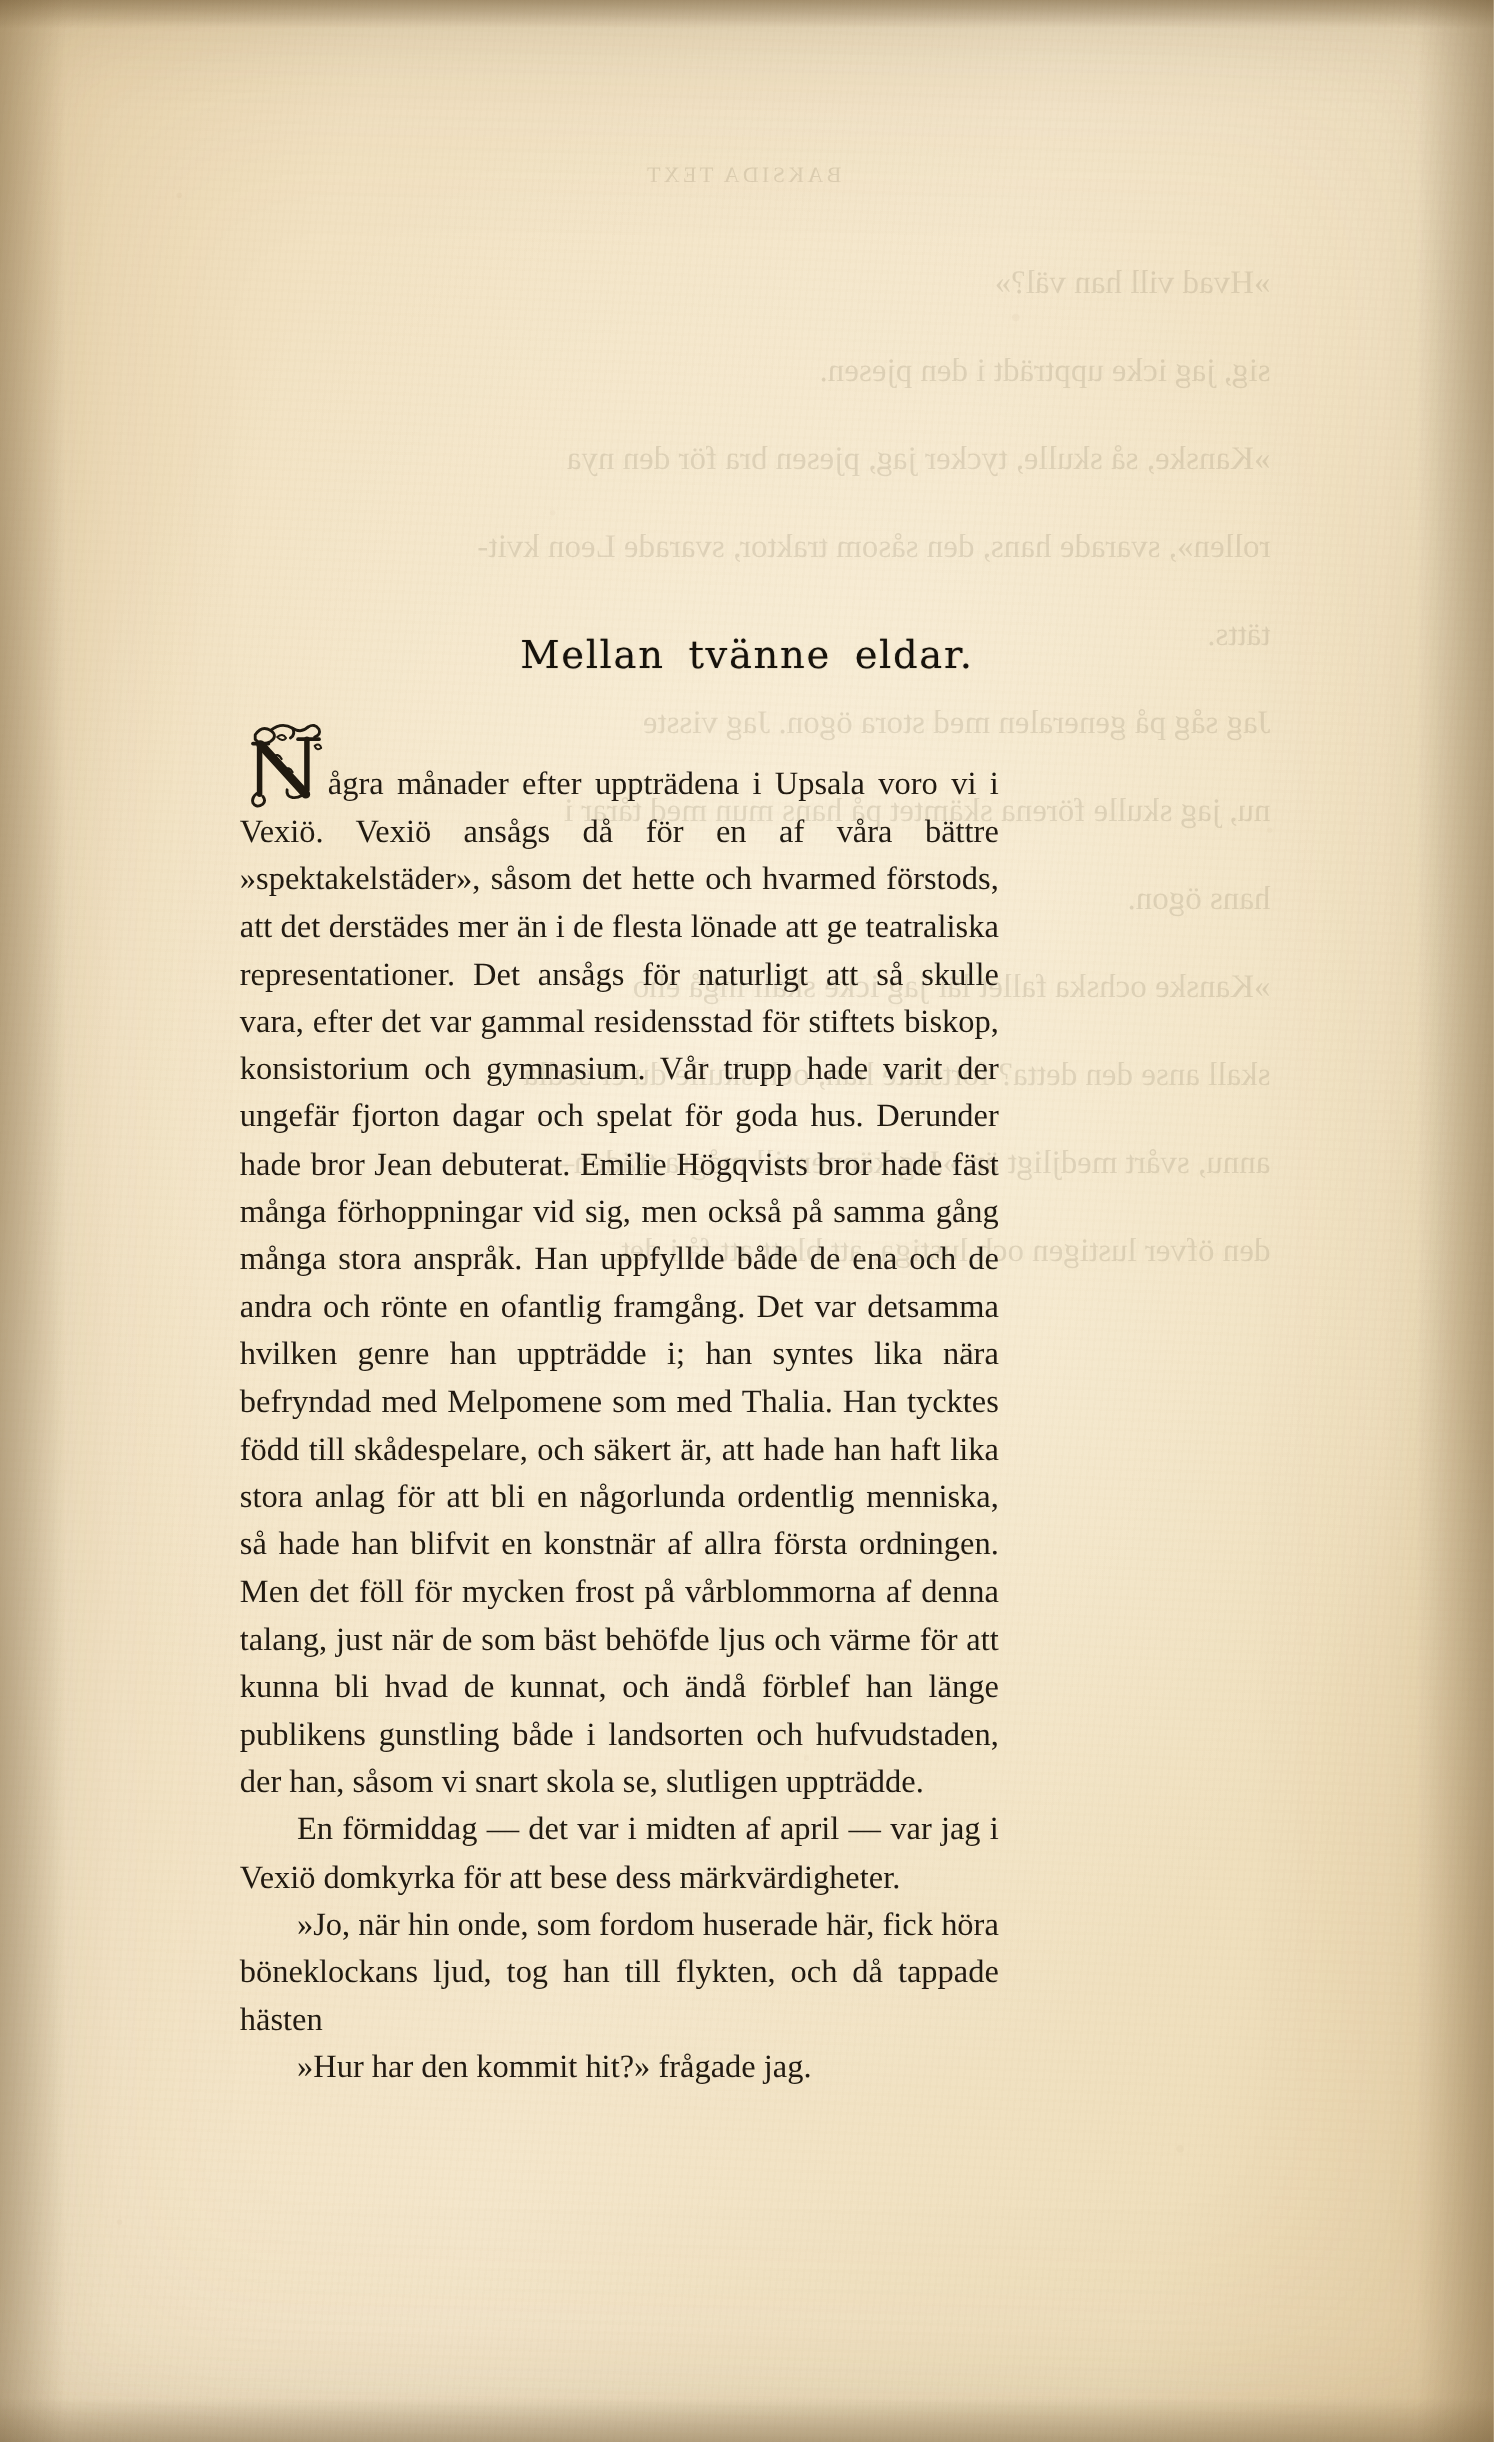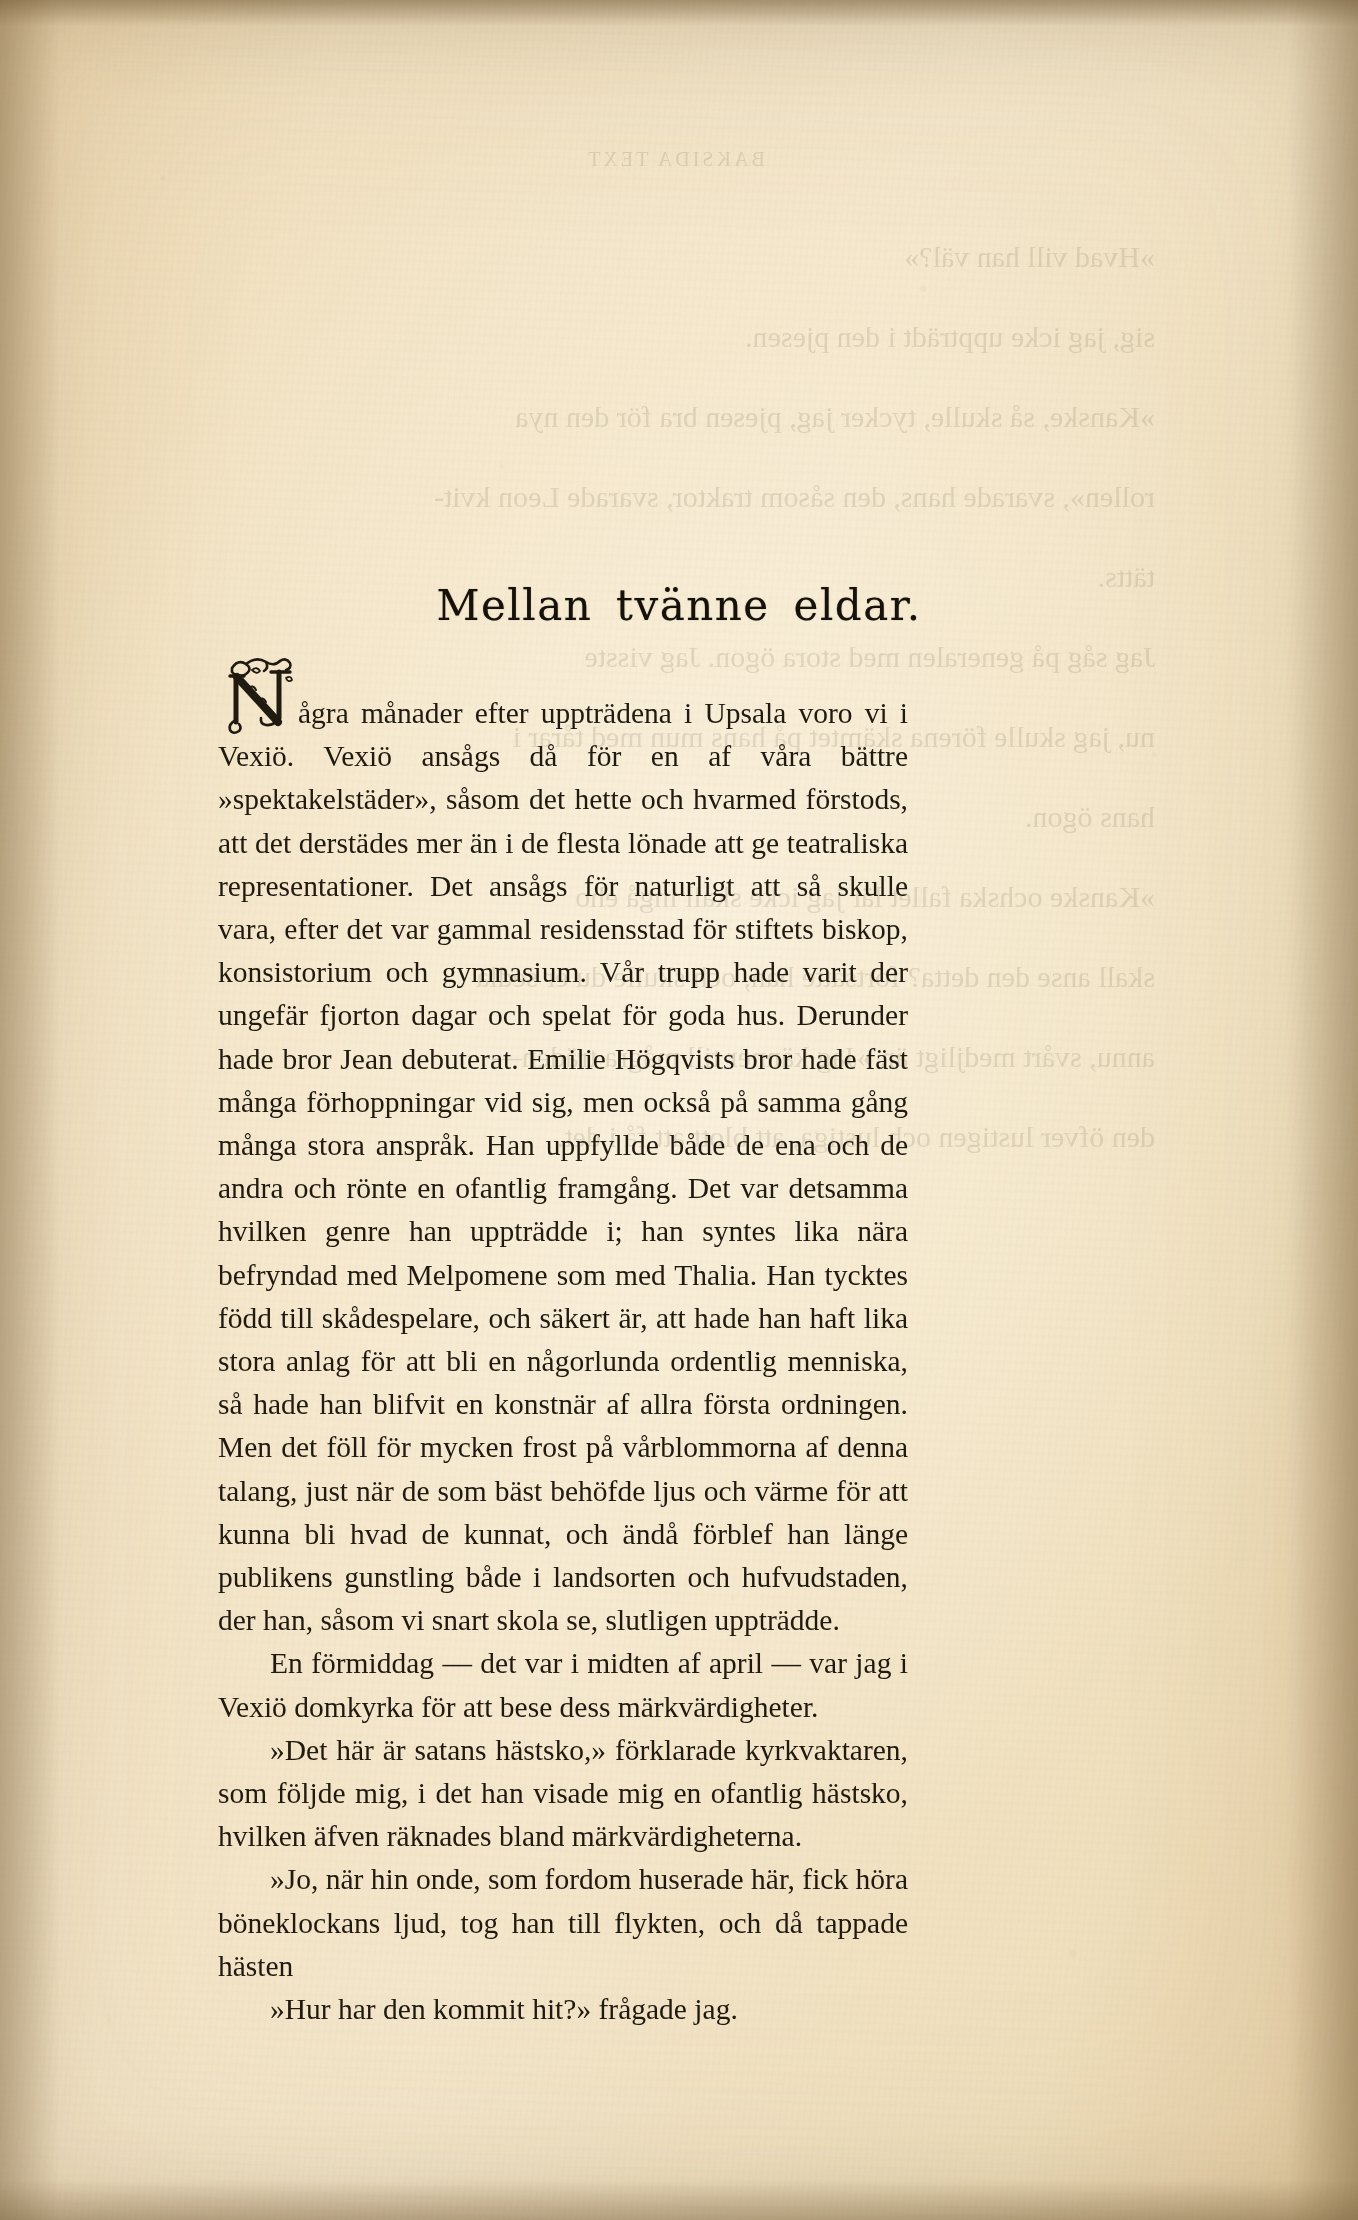--- a/index.html
+++ b/index.html
@@ -101,21 +101,21 @@
     position: absolute;
     left: 0; right: 0; top: 0;
   }
 
   .chapter-title {
     position: absolute;
     left: 0;
     right: 0;
     top: 553px;
     text-align: center;
-    font-size: 42px;
+    font-size: 35px;
     letter-spacing: 1.5px;
     word-spacing: 9px;
     color: #16120b;
     font-family: "DejaVu Serif", "Liberation Serif", serif;
     font-weight: 400;
     text-shadow: 0 0 1px rgba(30,22,12,0.5);
   }
 
   .body {
     position: absolute;
@@ -205,21 +205,20 @@
 
           <path d="M30 20 Q35 16 38 21 Q35 25 30 20 Z" stroke-width="1.8"></path>
           <path d="M64 28 Q69 25 70 30 Q66 33 64 28 Z" stroke-width="1.8"></path>
         </g>
       </svg>
     </div>
 
     <div class="body">
       <p class="first"><span class="firstline-pad"></span><span>ågra månader efter uppträdena i Upsala voro vi i Vexiö. Vexiö ansågs då för en af våra bättre »spektakelstäder», såsom det hette och hvarmed förstods, att det derstädes mer än i de flesta lönade att ge teatraliska representationer. Det ansågs för naturligt att så skulle vara, efter det var gammal residensstad för stiftets biskop, konsistorium och gymnasium. Vår trupp hade varit der ungefär fjorton dagar och spelat för goda hus. Derunder hade bror Jean debuterat. Emilie Högqvists bror hade fäst många förhoppningar vid sig, men också på samma gång många stora anspråk. Han uppfyllde både de ena och de andra och rönte en ofantlig framgång. Det var detsamma hvilken genre han uppträdde i; han syntes lika nära befryndad med Melpomene som med Thalia. Han tycktes född till skådespelare, och säkert är, att hade han haft lika stora anlag för att bli en någorlunda ordentlig menniska, så hade han blifvit en konstnär af allra första ordningen. Men det föll för mycken frost på vårblommorna af denna talang, just när de som bäst behöfde ljus och värme för att kunna bli hvad de kunnat, och ändå förblef han länge publikens gunstling både i landsorten och hufvudstaden, der han, såsom vi snart skola se, slutligen uppträdde.</span></p>
       <p>En förmiddag — det var i midten af april — var jag i Vexiö domkyrka för att bese dess märkvärdigheter.</p>
-      <p>»Det här är satans hästsko,» förklarade kyrkvaktaren, som följde mig, i det han visade mig en ofantlig hästsko, hvilken äfven räknades bland märkvärdigheterna.</p>
       <p>»Jo, när hin onde, som fordom huserade här, fick höra böneklockans ljud, tog han till flykten, och då tappade hästen</p>
       <p>»Hur har den kommit hit?» frågade jag.</p>
     </div>
 
   </div>
 
   <div class="vignette"></div>
   <div class="edge-top"></div>
   <div class="edge-bottom"></div>
   <div class="edge-left"></div>

